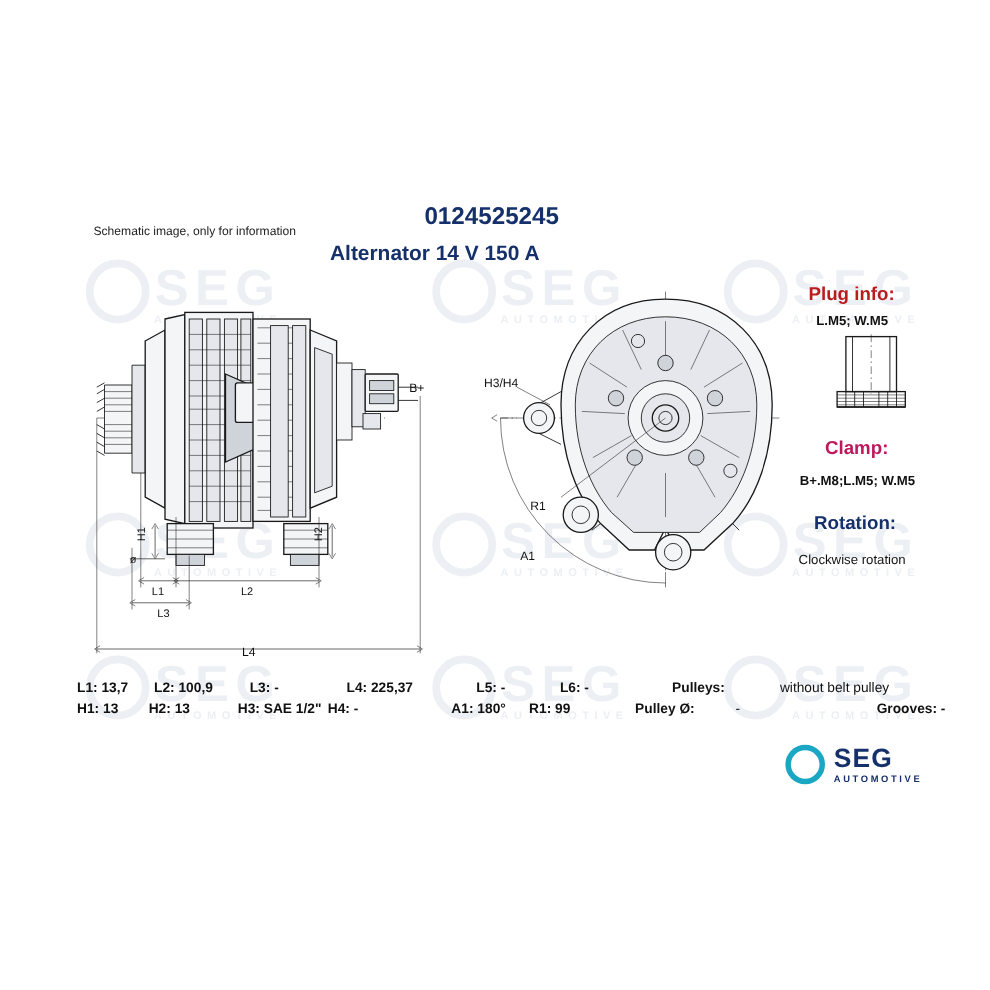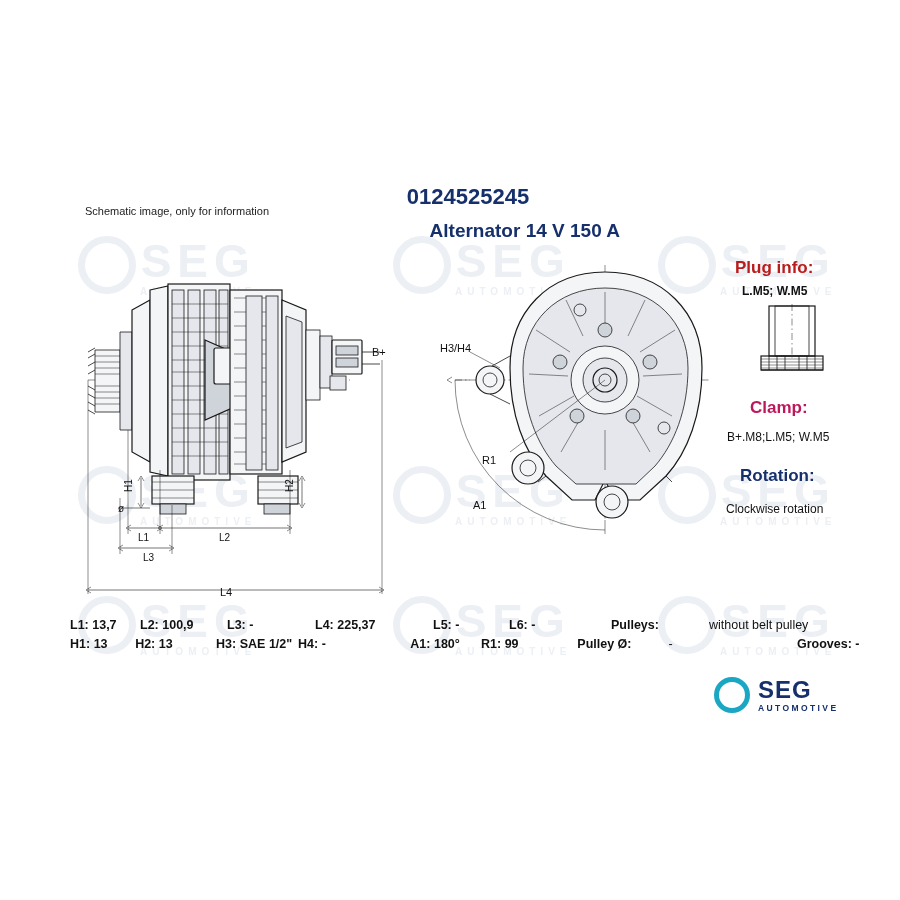--- a/index.html
+++ b/index.html
@@ -30,44 +30,44 @@
     position:absolute;left:-62px;top:-2px;
     width:44px;height:44px;border:7px solid #eceff3;border-radius:50%;
   }
 
   
   .schematic-note{
     position:absolute;left:85px;top:205px;
     font-size:11px;color:#222;
   }
   .title-part{
-    position:absolute;left:308px;top:184px;width:320px;
+    position:absolute;left:287px;top:184px;width:320px;
     text-align:center;font-size:22px;font-weight:700;color:#15306b;
   }
   .title-desc{
     position:absolute;left:300px;top:220px;width:320px;
-    text-align:right;font-size:19px;font-weight:700;color:#15306b;
+    text-align:left;font-size:19px;font-weight:700;color:#15306b;
   }
 
   
   .plug-title{
     position:absolute;left:735px;top:258px;
     font-size:17px;font-weight:700;color:#b91c1c;
   }
   .plug-value{
     position:absolute;left:742px;top:284px;
     font-size:12px;font-weight:700;color:#111;
   }
   .clamp-title{
     position:absolute;left:750px;top:398px;
     font-size:17px;font-weight:700;color:#be185d;
   }
   .clamp-value{
     position:absolute;left:727px;top:430px;
-    font-size:12px;font-weight:400;color:#111;
+    font-size:12px;font-weight:700;color:#111;
   }
   .rotation-title{
     position:absolute;left:740px;top:466px;
     font-size:17px;font-weight:700;color:#15306b;
   }
   .rotation-value{
     position:absolute;left:726px;top:502px;
     font-size:12px;color:#111;
   }
 

